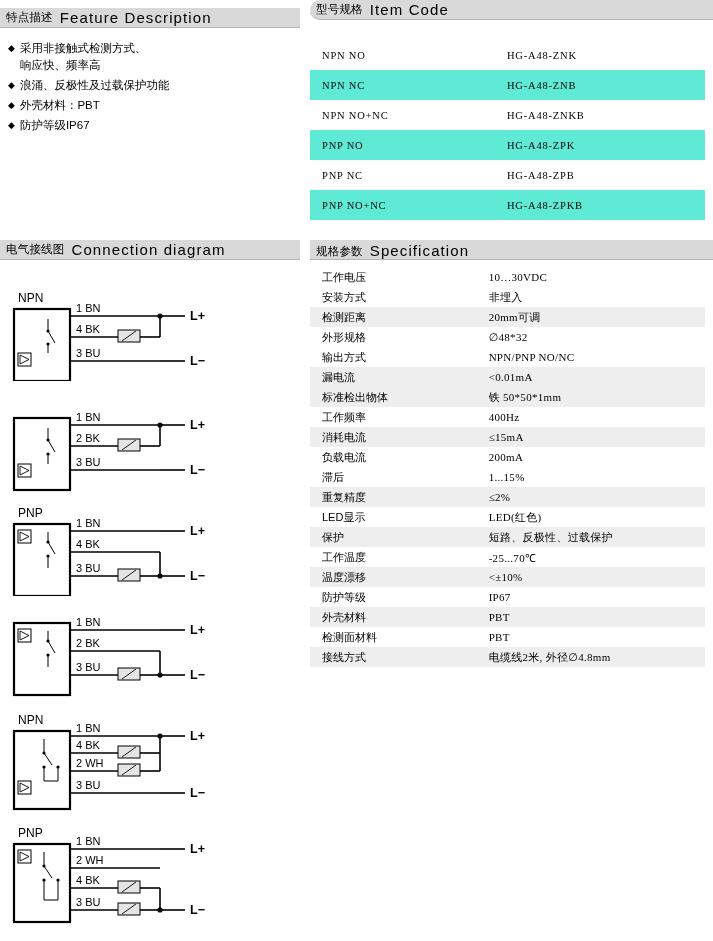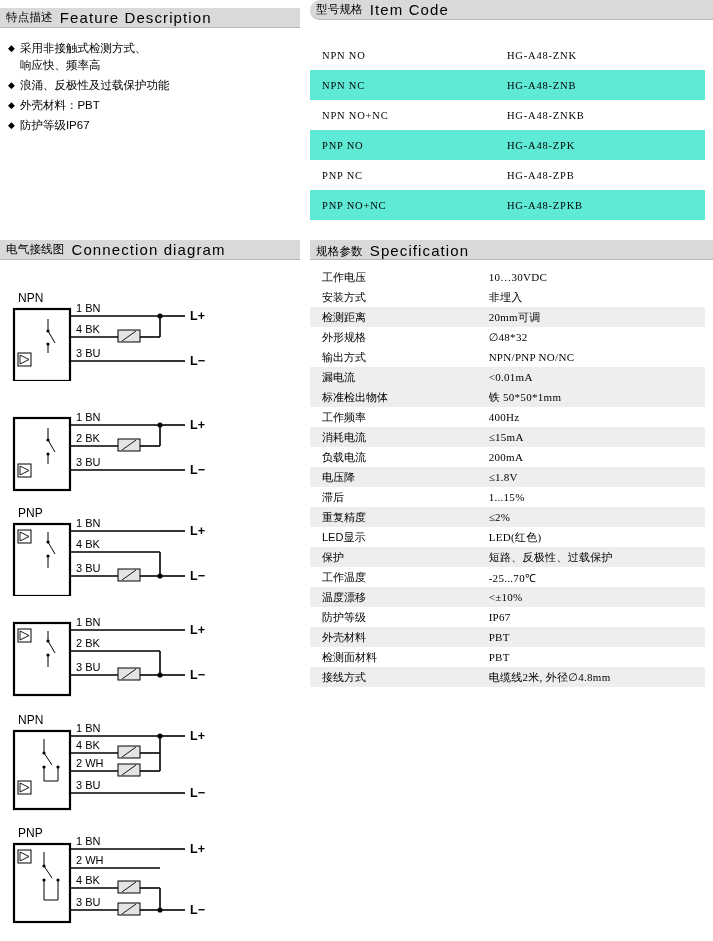--- a/index.html
+++ b/index.html
@@ -230,24 +230,20 @@
         <td class="key">工作频率</td>
         <td class="val">400Hz</td>
       </tr>
       <tr class="alt">
         <td class="key">消耗电流</td>
         <td class="val">≤15mA</td>
       </tr>
       <tr>
         <td class="key">负载电流</td>
         <td class="val">200mA</td>
-      </tr>
-      <tr class="alt">
-        <td class="key">电压降</td>
-        <td class="val">≤1.8V</td>
       </tr>
       <tr>
         <td class="key">滞后</td>
         <td class="val">1...15%</td>
       </tr>
       <tr class="alt">
         <td class="key">重复精度</td>
         <td class="val">≤2%</td>
       </tr>
       <tr>

